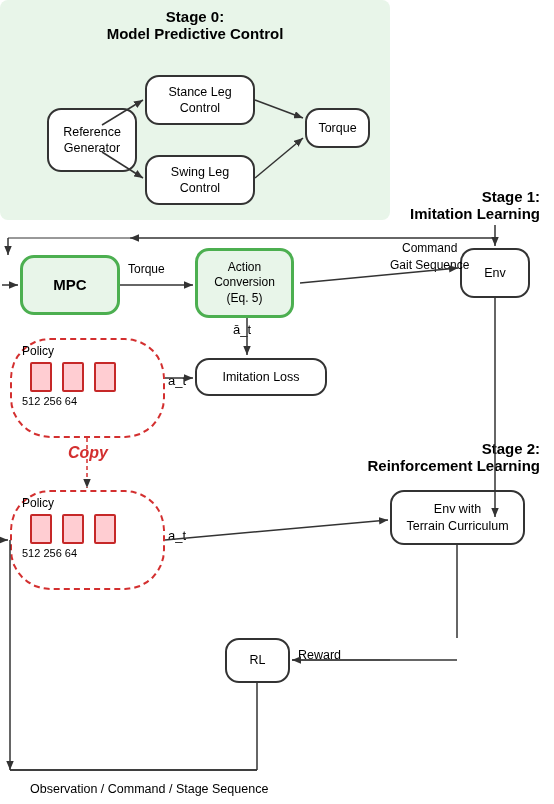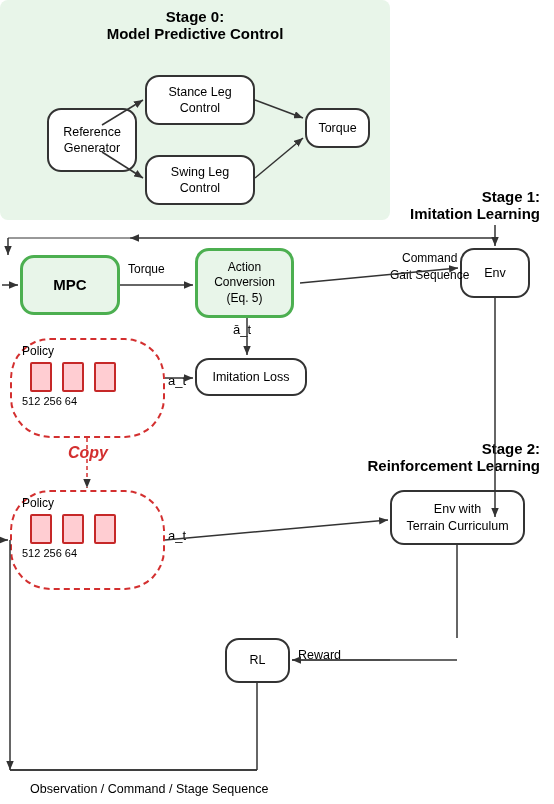--- a/index.html
+++ b/index.html
@@ -131,29 +131,29 @@
   </div>
 
   <div class="box box-green" style="left:195px;top:248px;width:99px;height:70px;font-size:12px;">
     <span>Action<br>Conversion<br>(Eq. 5)</span>
   </div>
 
   <div style="position:absolute;top:322px;left:233px;font-size:13px;z-index:2;">
     <span>ā_t</span>
   </div>
 
-  <div class="box" style="left:195px;top:358px;width:112px;height:38px;text-align:center;">
+  <div class="box" style="left:195px;top:358px;width:132px;height:38px;text-align:center;">
     <span>Imitation Loss</span>
   </div>
 
   <div class="box" style="left:460px;top:248px;width:70px;height:50px;">
     <span>Env</span>
   </div>
 
-  <div style="position:absolute;top:240px;left:390px;font-size:12px;z-index:2;text-align:center;line-height:1.4;margin-top:10px;">
+  <div style="position:absolute;top:240px;left:390px;font-size:12px;z-index:2;text-align:center;line-height:1.4;">
     <span>Command</span><br>
     <span>Gait Sequence</span>
   </div>
 
   <div class="box box-dashed-red" style="left:10px;top:338px;width:155px;height:100px;"></div>
 
   <div style="position:absolute;top:344px;left:22px;font-size:12px;z-index:4;">
     <span>Policy</span>
   </div>
 

